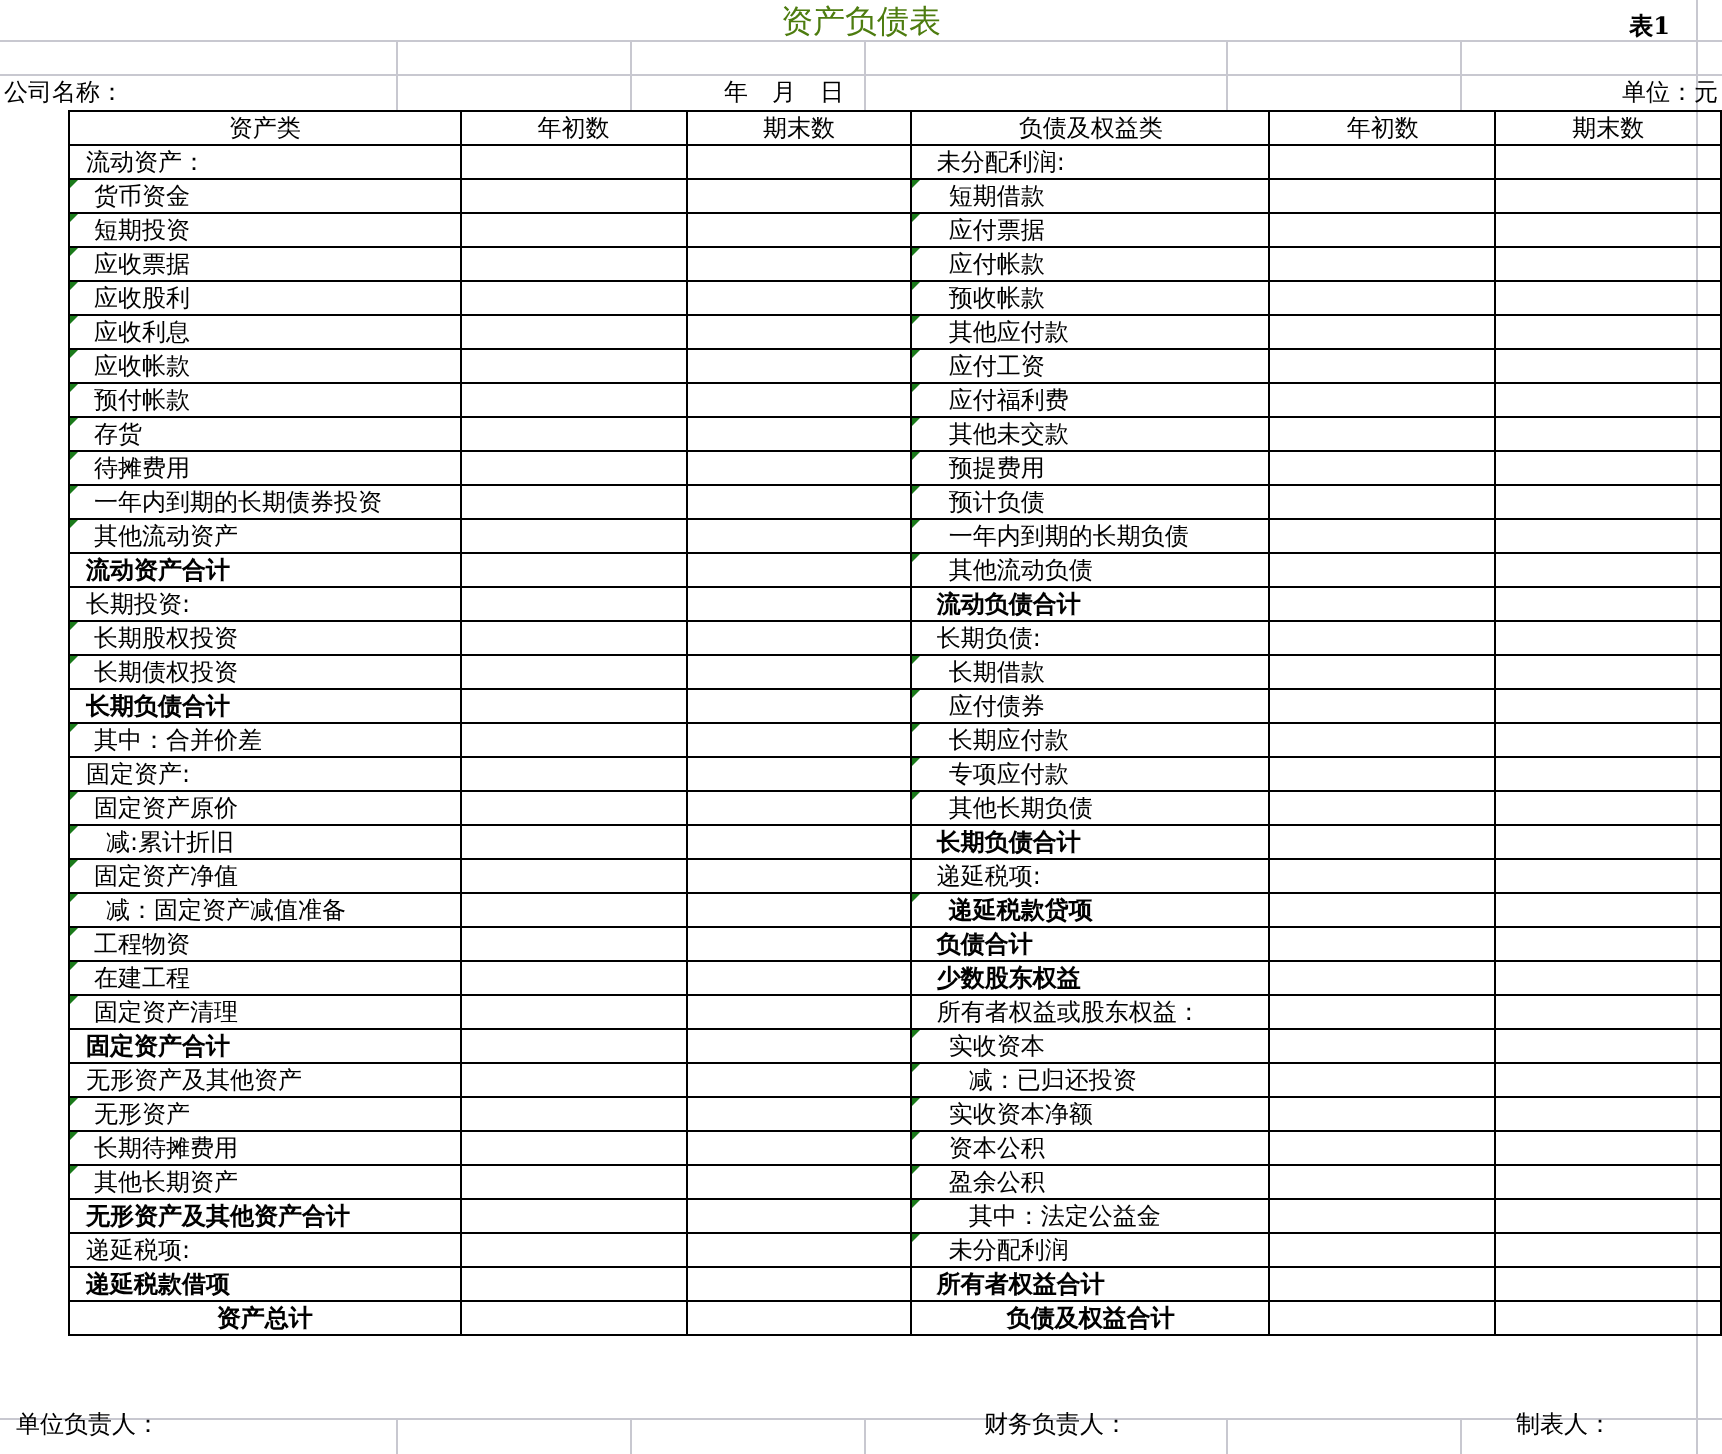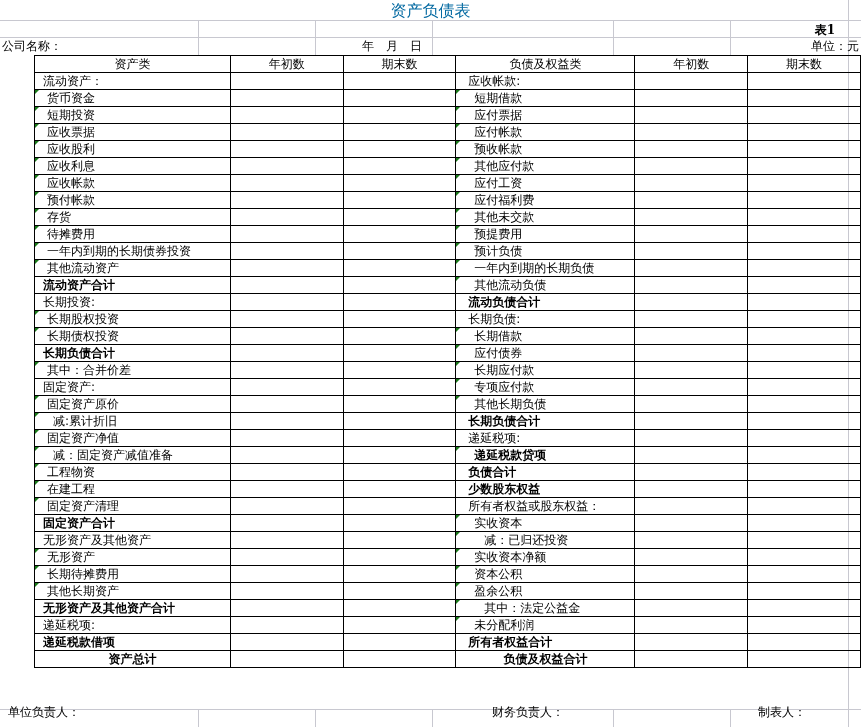--- a/index.html
+++ b/index.html
@@ -1,20 +1,20 @@
 <!DOCTYPE html>
 <html><head>
 <meta charset="utf-8">
 <style>
   html, body { margin:0; padding:0; background:#fff; }
   body { width:861px; height:727px; overflow:hidden; position:relative;
          font-family:"DejaVu Sans", "Liberation Sans", sans-serif; font-size:12px; color:#000; }
   .gridbg { position:absolute; left:0; top:0; width:861px; height:727px; }
   .title { position:absolute; left:0; top:0; width:861px; height:22px; text-align:center;
-           font-family:"DejaVu Serif", serif; font-size:16px; color:#0369a1; line-height:22px; }
+           font-family:"DejaVu Serif", serif; font-size:16px; color:#4d7c0f; line-height:22px; }
   .hline { position:absolute; left:0; width:861px; height:1px; background:#c8c8d0; }
   .vline { position:absolute; width:1px; background:#c8c8d0; }
   .tbl-label { position:absolute; font-size:12px; line-height:16px; white-space:nowrap; }
   .bold { font-weight:bold; }
   table.sheet { position:absolute; left:0; top:55px; border-collapse:collapse; table-layout:fixed;margin-left:34px; }
   table.sheet td { border:1px solid #000; height:16px; padding:0; line-height:16px; font-size:12px;
                    white-space:nowrap; overflow:hidden; position:relative; }
   table.sheet tr.hdr td { text-align:center; }
   td.lab { text-align:left; }
   td.lab .mark { position:absolute; left:0; top:0; width:0; height:0;
@@ -40,21 +40,21 @@
   <div class="vline" style="left:848px;top:0px;height:727px"></div>
   <div class="vline" style="left:198px;top:709px;height:18px"></div>
   <div class="vline" style="left:315px;top:709px;height:18px"></div>
   <div class="vline" style="left:432px;top:709px;height:18px"></div>
   <div class="vline" style="left:613px;top:709px;height:18px"></div>
   <div class="vline" style="left:730px;top:709px;height:18px"></div>
 </div>
 
 <div class="title">资产负债表</div>
 
-<div class="tbl-label bold" style="right:26px;top:22px;font-family:'DejaVu Serif',serif;">表1</div>
+<div class="tbl-label bold" style="right:26px;top:5px;font-family:'DejaVu Serif',serif;">表1</div>
 <div class="tbl-label" style="left:2px;top:38px;">公司名称：</div>
 <div class="tbl-label" style="left:362px;top:38px;">年　月　日</div>
 <div class="tbl-label" style="right:2px;top:38px;">单位：元</div>
 
 <table class="sheet" id="sheet">
   <colgroup>
     <col style="width:198px">
       <col style="width:117px">
       <col style="width:117px">
     <col style="width:181px">
@@ -69,21 +69,21 @@
     <td>负债及权益类</td>
     <td>年初数</td>
     <td>期末数</td>
   </tr>
   </tbody>
     <tbody id="rows">
       <tr>
         <td class="lab in0"><span>流动资产：</span></td>
         <td class=""></td>
         <td class=""></td>
-        <td class="lab in1"><span>应收帐款:</span></td>
+        <td class="lab in1"><span>未分配利润:</span></td>
         <td class=""></td>
         <td class=""></td>
       </tr>
       <tr>
         <td class="lab in1"><span class="mark"></span><span>货币资金</span></td>
         <td class=""></td>
         <td class=""></td>
         <td class="lab in2"><span class="mark"></span><span>短期借款</span></td>
         <td class=""></td>
         <td class=""></td>

